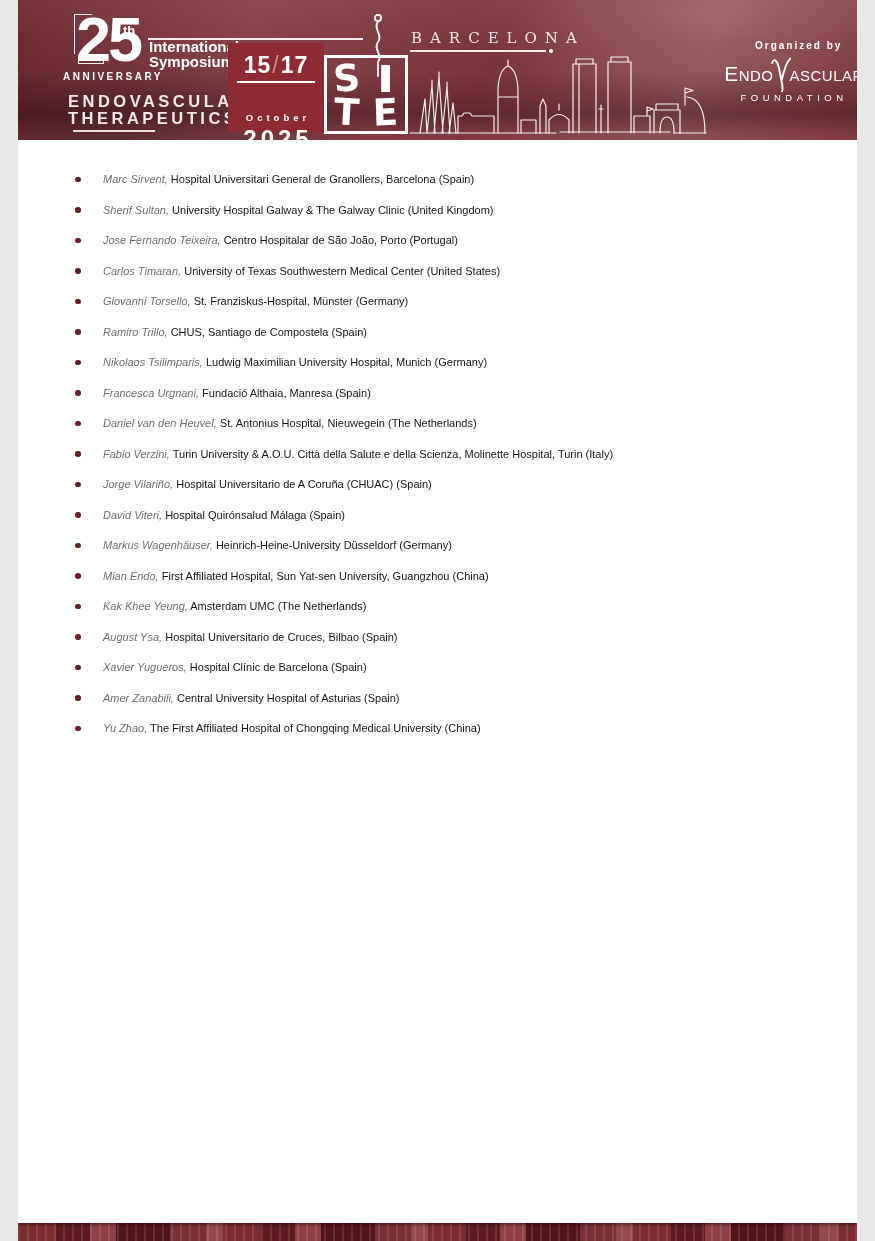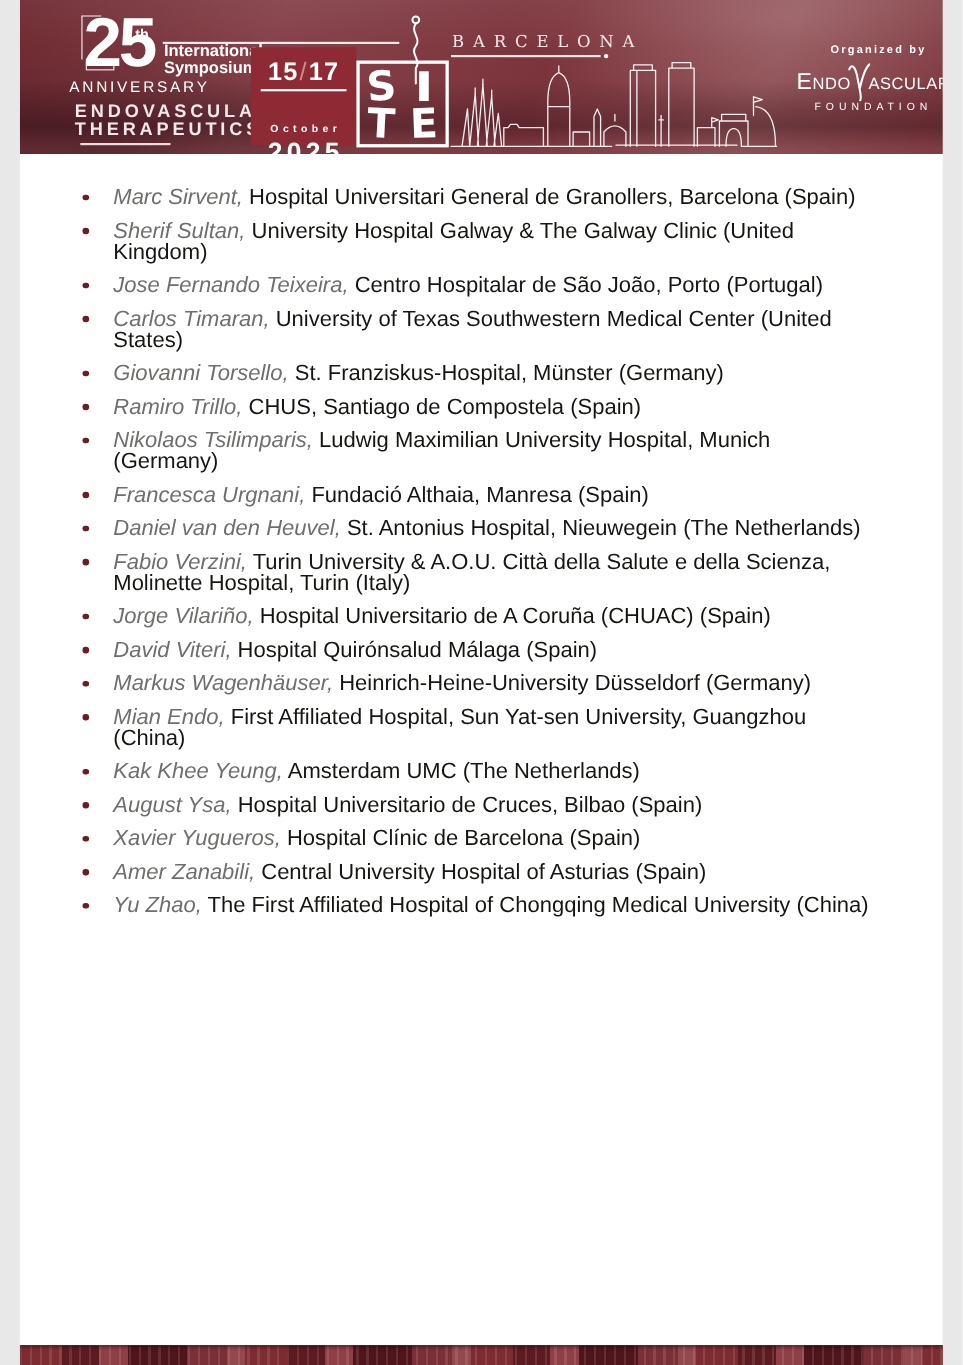--- a/index.html
+++ b/index.html
@@ -22,21 +22,21 @@
 
   
   .bracket-v { position:absolute; left:56px; top:14px; width:18px; height:40px;
     border-left:1.5px solid rgba(255,255,255,0.95); border-top:1.5px solid rgba(255,255,255,0.95); }
   .num25 { position:absolute; left:58px; top:6px; color:#fff; font-size:63px; font-weight:700;
     letter-spacing:-3px; line-height:66px; font-family:"Liberation Sans",sans-serif; }
   .th-sup { position:absolute; left:105px; top:23px; color:#fff; font-size:13px; font-weight:700; }
   .logo-hline { position:absolute; left:130px; top:38px; width:215px; height:1.5px; background:rgba(255,255,255,0.9); }
   .under-rect { position:absolute; left:60px; top:56px; width:26px; height:8px; border:1.5px solid rgba(255,255,255,0.95); }
   .int-sym { position:absolute; left:131px; top:40px; color:#fff; font-size:15px; font-weight:700; line-height:14.5px; }
-  .anniversary { position:absolute; left:45px; top:71px; color:#fff; font-size:14px; font-weight:400; letter-spacing:2.5px; }
+  .anniversary { position:absolute; left:45px; top:71px; color:#fff; font-size:10px; font-weight:700; letter-spacing:2.5px; }
   .endo-ther { position:absolute; left:50px; top:93px; width:158px; text-align:right;
     color:rgba(255,248,248,0.92); font-size:16.5px; font-weight:700; letter-spacing:3.5px; line-height:16.5px; }
   .endo-ther-underline { position:absolute; left:55px; top:130px; width:82px; height:1.5px; background:rgba(255,255,255,0.85); }
 
   
   .datebox { position:absolute; left:210px; top:43px; width:96px; height:89px;
     background:#8e2a33; color:#fff; text-align:center; }
   .db-days { margin-top:9px; font-size:23px; font-weight:700; letter-spacing:1px; }
   .db-days .slash { color:#d2898c; font-weight:400; padding:0 1px; }
   .db-rule { width:78px; height:0; border:none; border-top:2px solid #fff; margin:2px auto 2px auto; }
@@ -65,21 +65,21 @@
   .orgby { position:absolute; left:737px; top:40px; color:#fff; font-size:10px; font-weight:700; letter-spacing:2px; }
   .endov { position:absolute; left:706px; top:56px; width:140px; text-align:center; color:#fff;
     font-variant:small-caps; font-size:21px; letter-spacing:0.5px; white-space:nowrap; }
   .endov svg { vertical-align:-11px; margin:0 -2px; }
   .foundation { position:absolute; left:706px; top:92px; width:140px; text-align:center;
     color:#fff; font-size:9.5px; font-weight:400; letter-spacing:4.5px; }
 
   
   .content { position:absolute; left:56px; top:170px; }
   ul.faculty { margin:0; padding:0; list-style:none; width:722px; }
-  ul.faculty li { position:relative; padding-left:29px; font-size:20px; line-height:19px; margin-bottom:11.5px; }
+  ul.faculty li { position:relative; padding-left:29px; font-size:11px; line-height:19px; margin-bottom:11.5px; }
   ul.faculty li::before { content:""; position:absolute; left:1px; top:6.5px; width:5.5px; height:5.5px;
     border-radius:50%; background:#6b1d25; }
   .fname { font-style:italic; color:#6f6e6c; }
   .faff { color:#161512; }
 
   
   .footband { position:absolute; left:0; bottom:0; width:875px; height:18px;
     background:
       repeating-linear-gradient(90deg, rgba(255,235,235,0.12) 0 2px, rgba(0,0,0,0) 2px 9px),
       repeating-linear-gradient(90deg, #7d2d32 0 38px, #5c1b20 38px 72px, #8f4046 72px 98px, #4f151a 98px 152px, #7a3036 152px 188px, #93494d 188px 205px),

